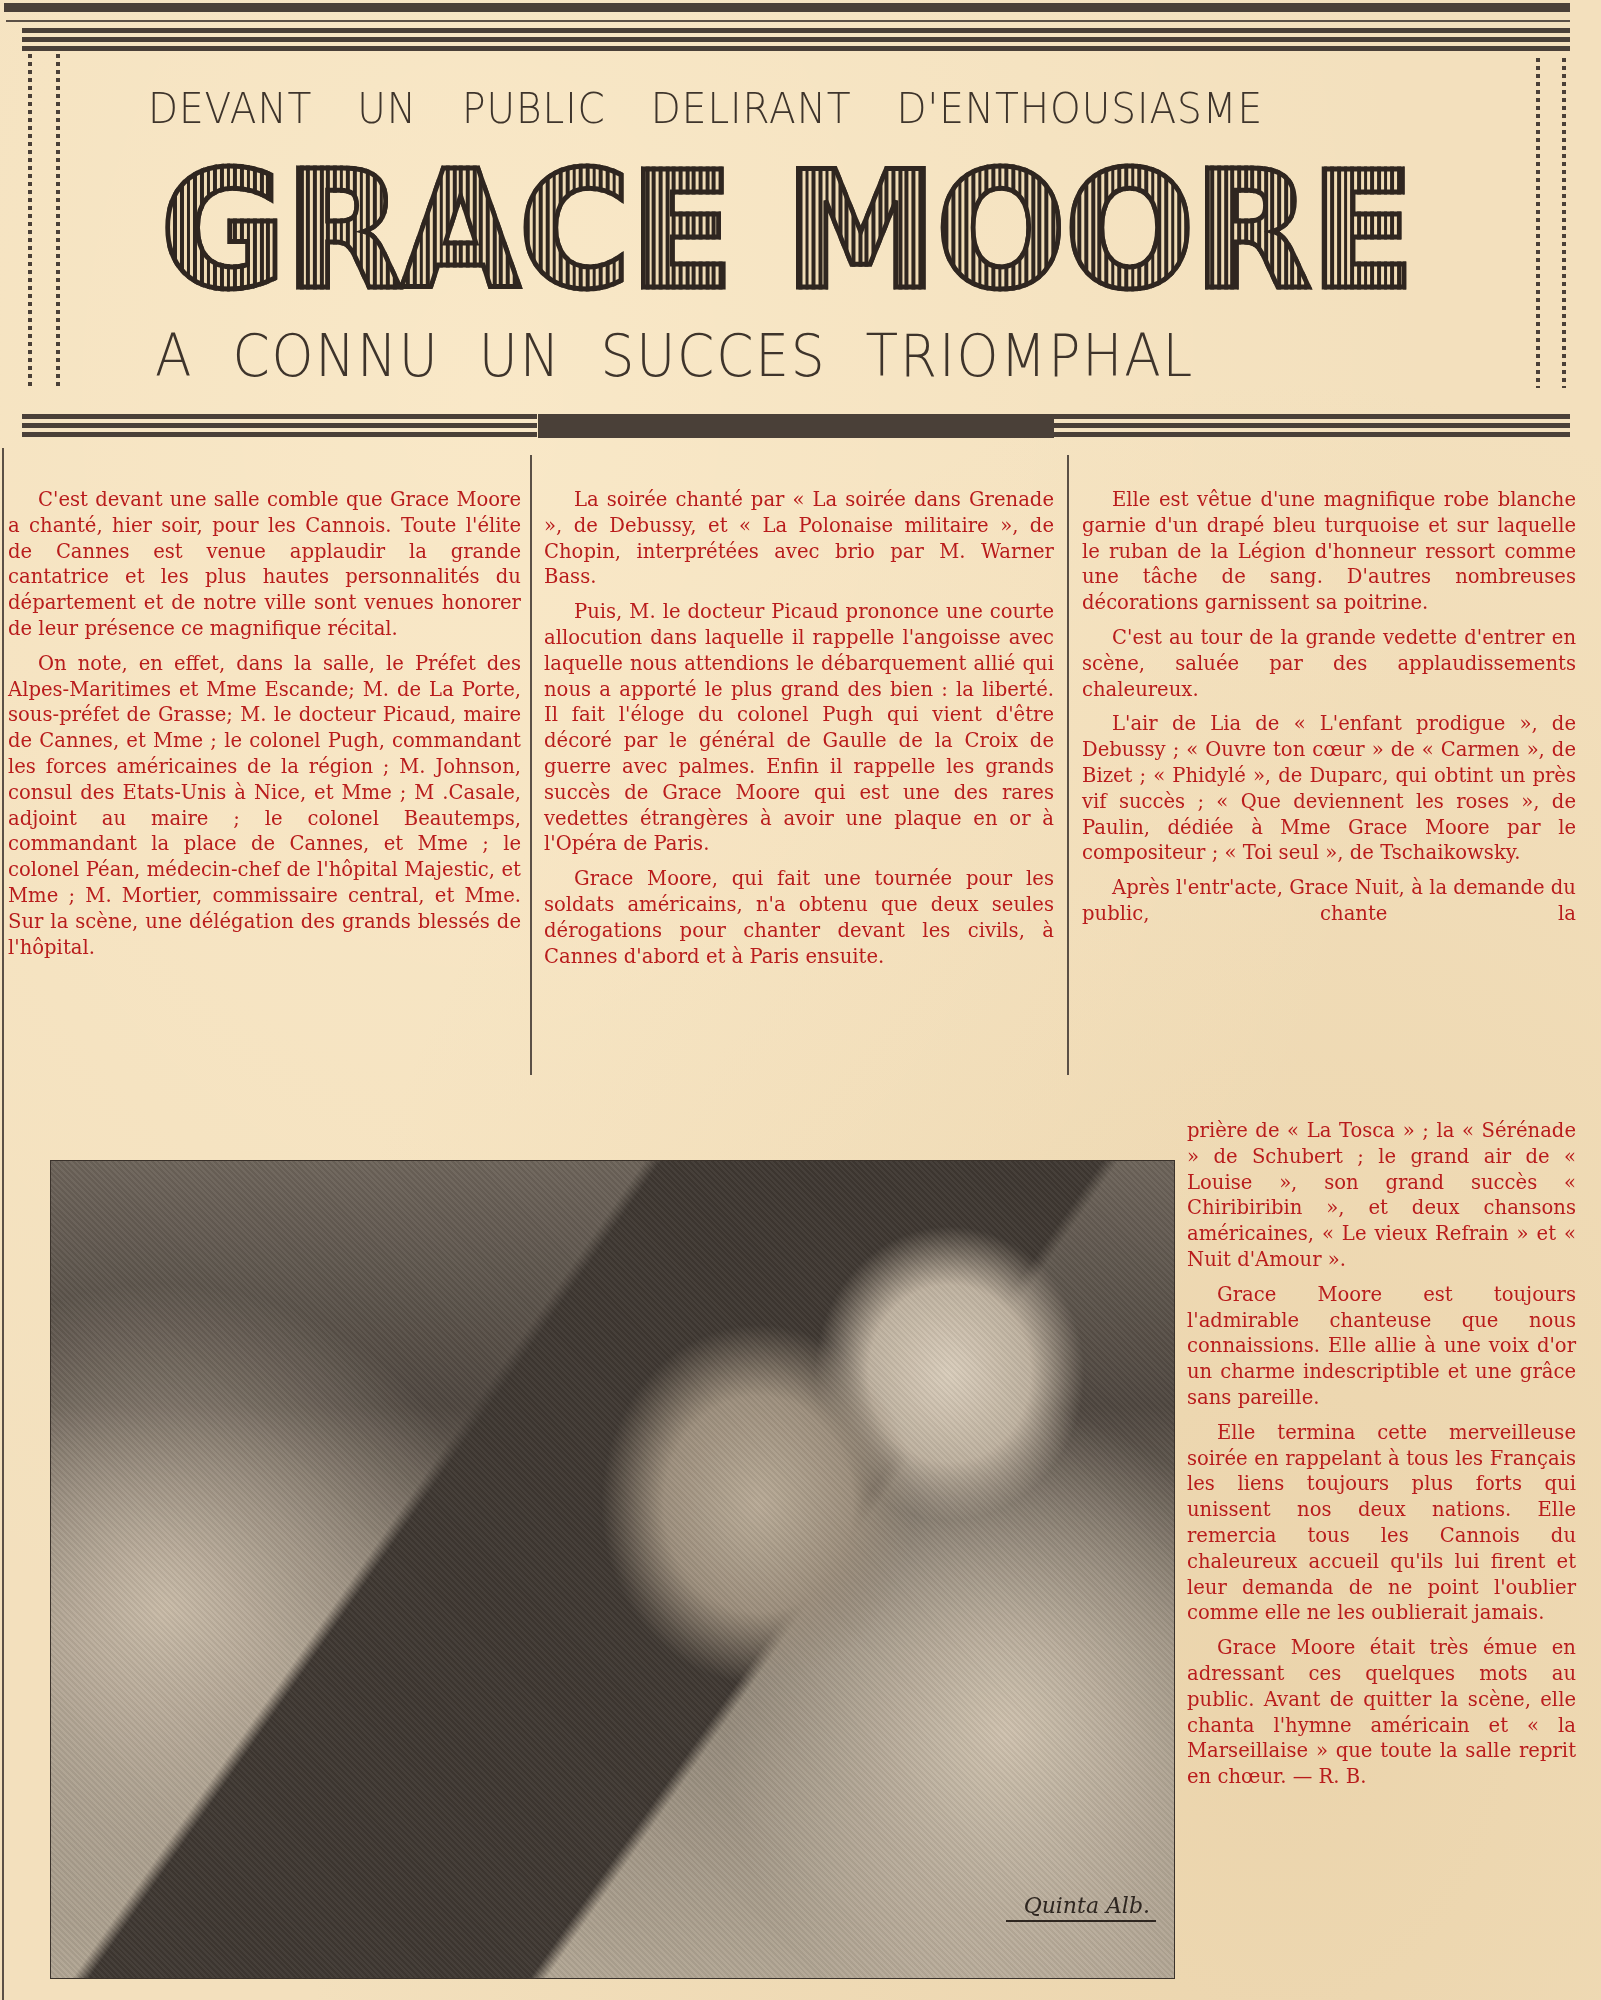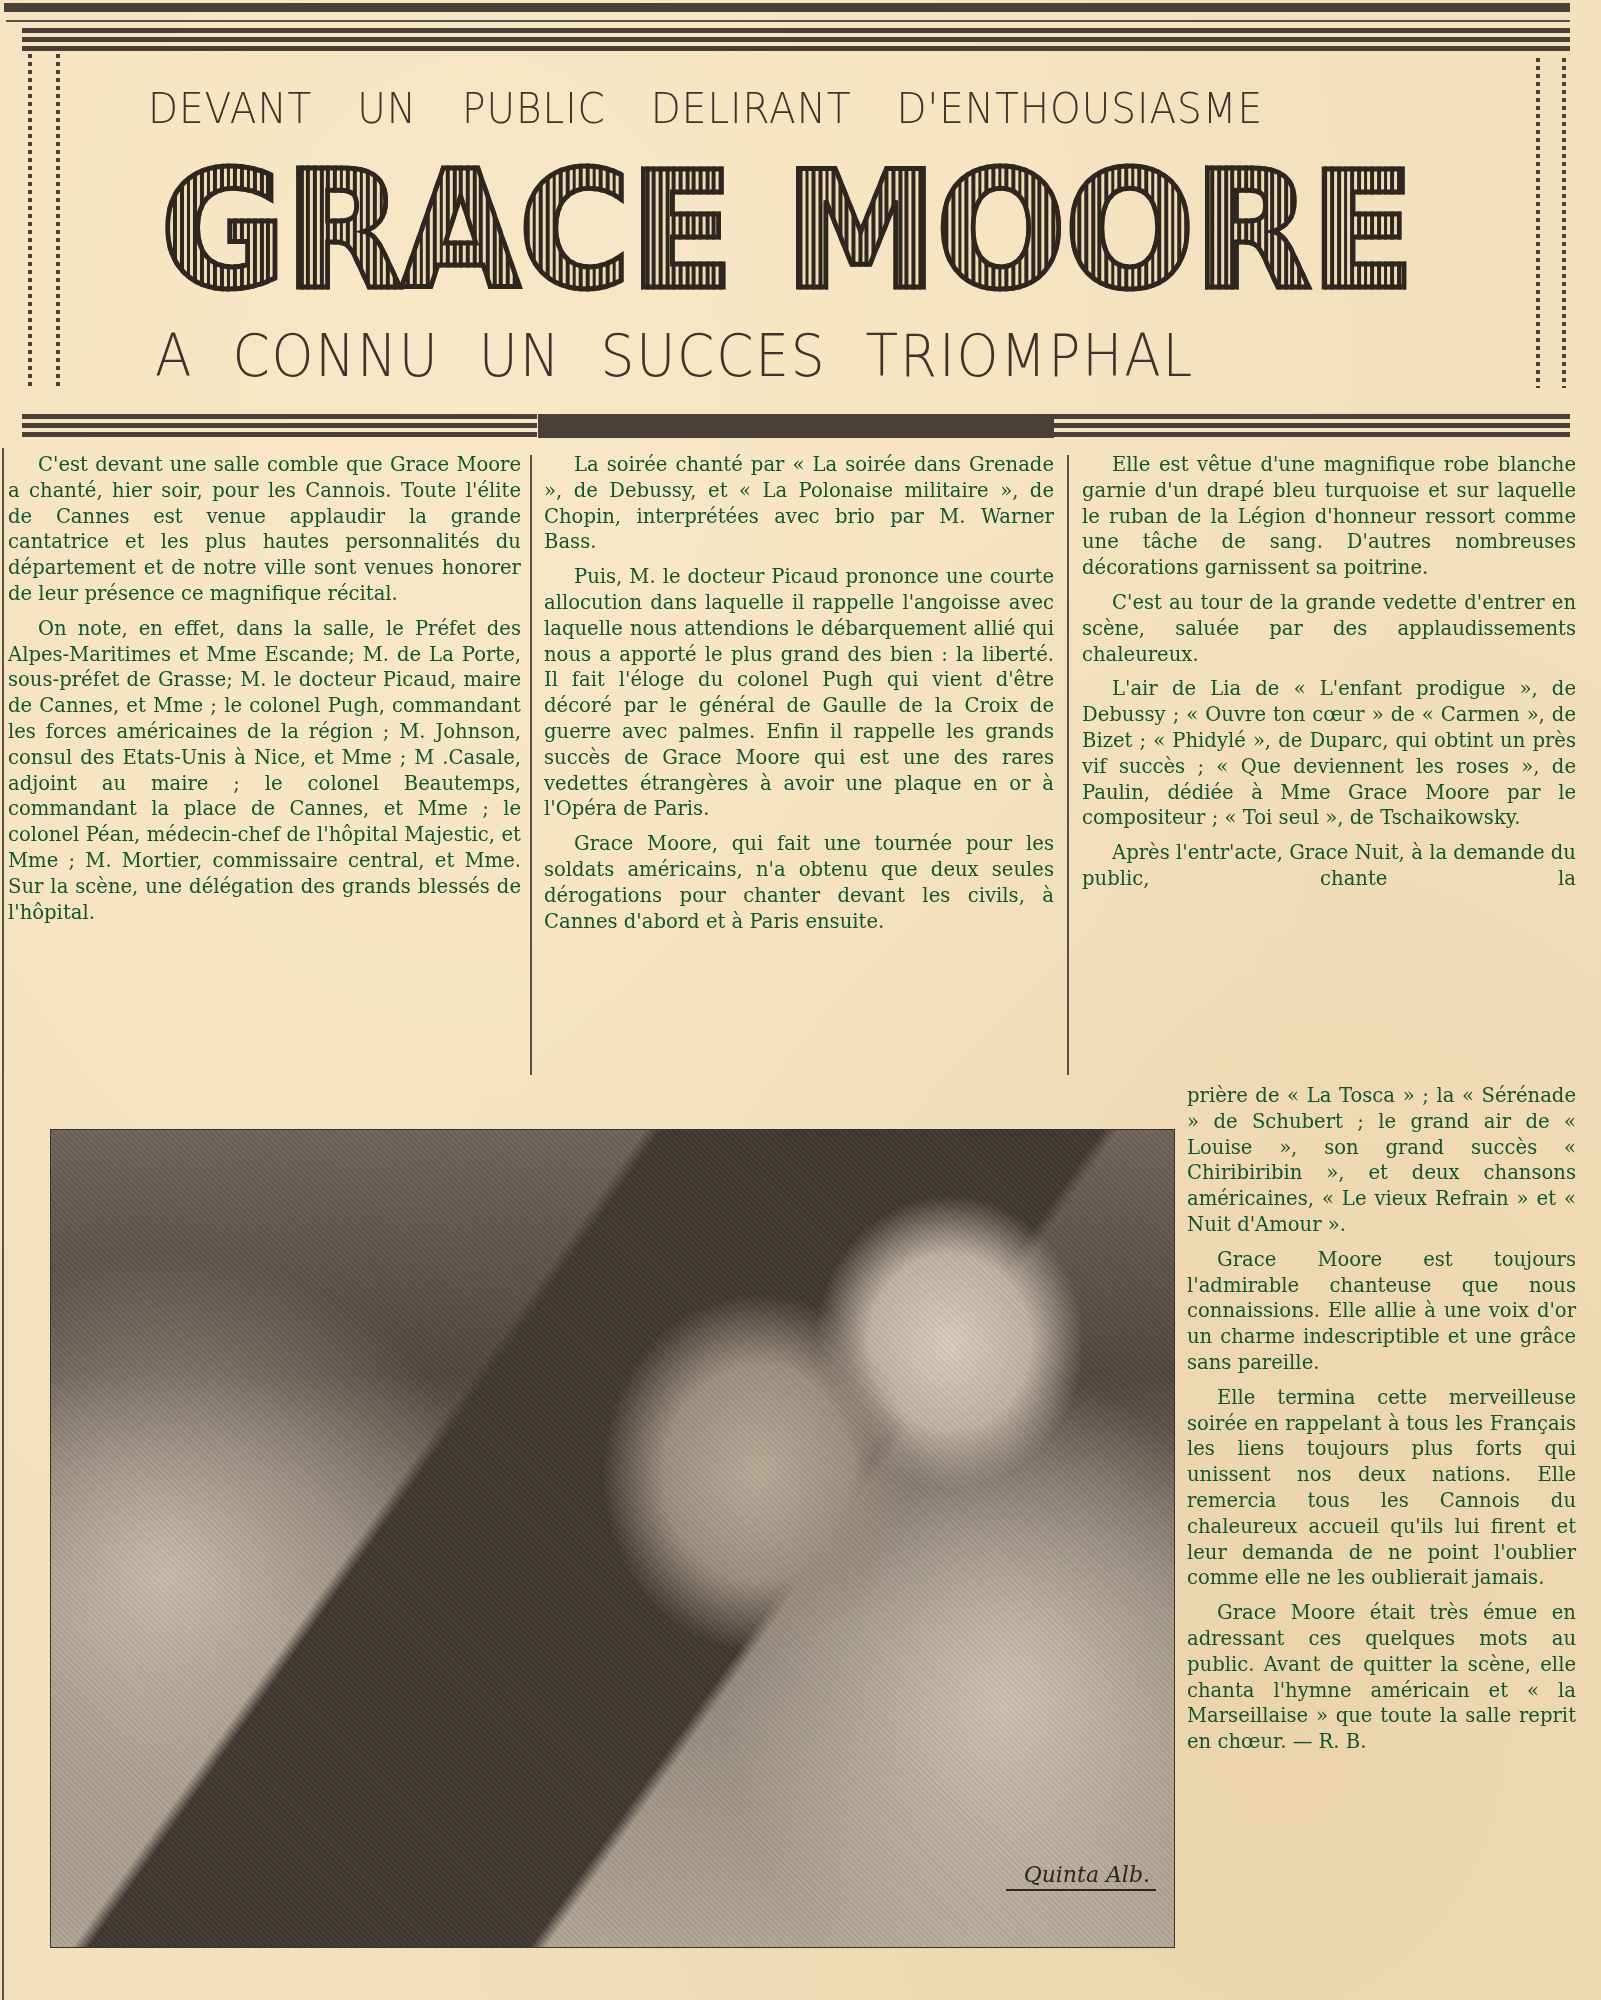--- a/index.html
+++ b/index.html
@@ -45,33 +45,34 @@
   .subhead {
     position: absolute; left: 155px; top: 322px; white-space: nowrap;
     font-family: "DejaVu Sans", sans-serif; font-weight: 300;
     font-size: 58px; letter-spacing: 2px; word-spacing: 22px;
     color: #3e342b; transform: scaleX(0.92); transform-origin: left;
   }
 
   
   .col {
     position: absolute; font-size: 19.6px; line-height: 25.8px;
-    text-align: justify; color: #14532d;
+    text-align: justify; color: #b91c1c;
     font-family: "DejaVu Serif", serif;
+    margin-top: 35px;
   }
   .col p { margin: 0 0 9px 0; text-indent: 30px; }
   .col p.noindent { text-indent: 0; }
   .col1 { left: 8px; top: 452px; width: 513px; }
   .col2 { left: 544px; top: 452px; width: 510px; }
   .col3 { left: 1082px; top: 452px; width: 494px; }
   .col3b { left: 1187px; top: 1083px; width: 389px; }
   .vline { position: absolute; width: 1.5px; background: #5b5046; }
 
   .photo {
-    position: absolute; left: 50px; top: 1129px; width: 1123px; height: 817px;
+    position: absolute; left: 50px; top: 1160px; width: 1123px; height: 817px;
     background:
       radial-gradient(ellipse 14% 22% at 63% 42%, #b9ab97 0%, #9d8f7d 60%, transparent 100%),
       radial-gradient(ellipse 12% 18% at 80% 26%, #d9cdbb 0%, #bfb2a0 60%, transparent 100%),
       linear-gradient(125deg, transparent 35%, #3f3832 36%, #3f3832 62%, transparent 63%),
       radial-gradient(ellipse 30% 40% at 10% 55%, #c9bba8 0%, transparent 100%),
       radial-gradient(ellipse 25% 40% at 85% 70%, #cfc2af 0%, transparent 100%),
       linear-gradient(180deg, #6d645a 0%, #4f4740 30%, #8c8274 60%, #b2a694 100%);
     border: 1px solid #3a322b;
   }
   .photo-grain {

